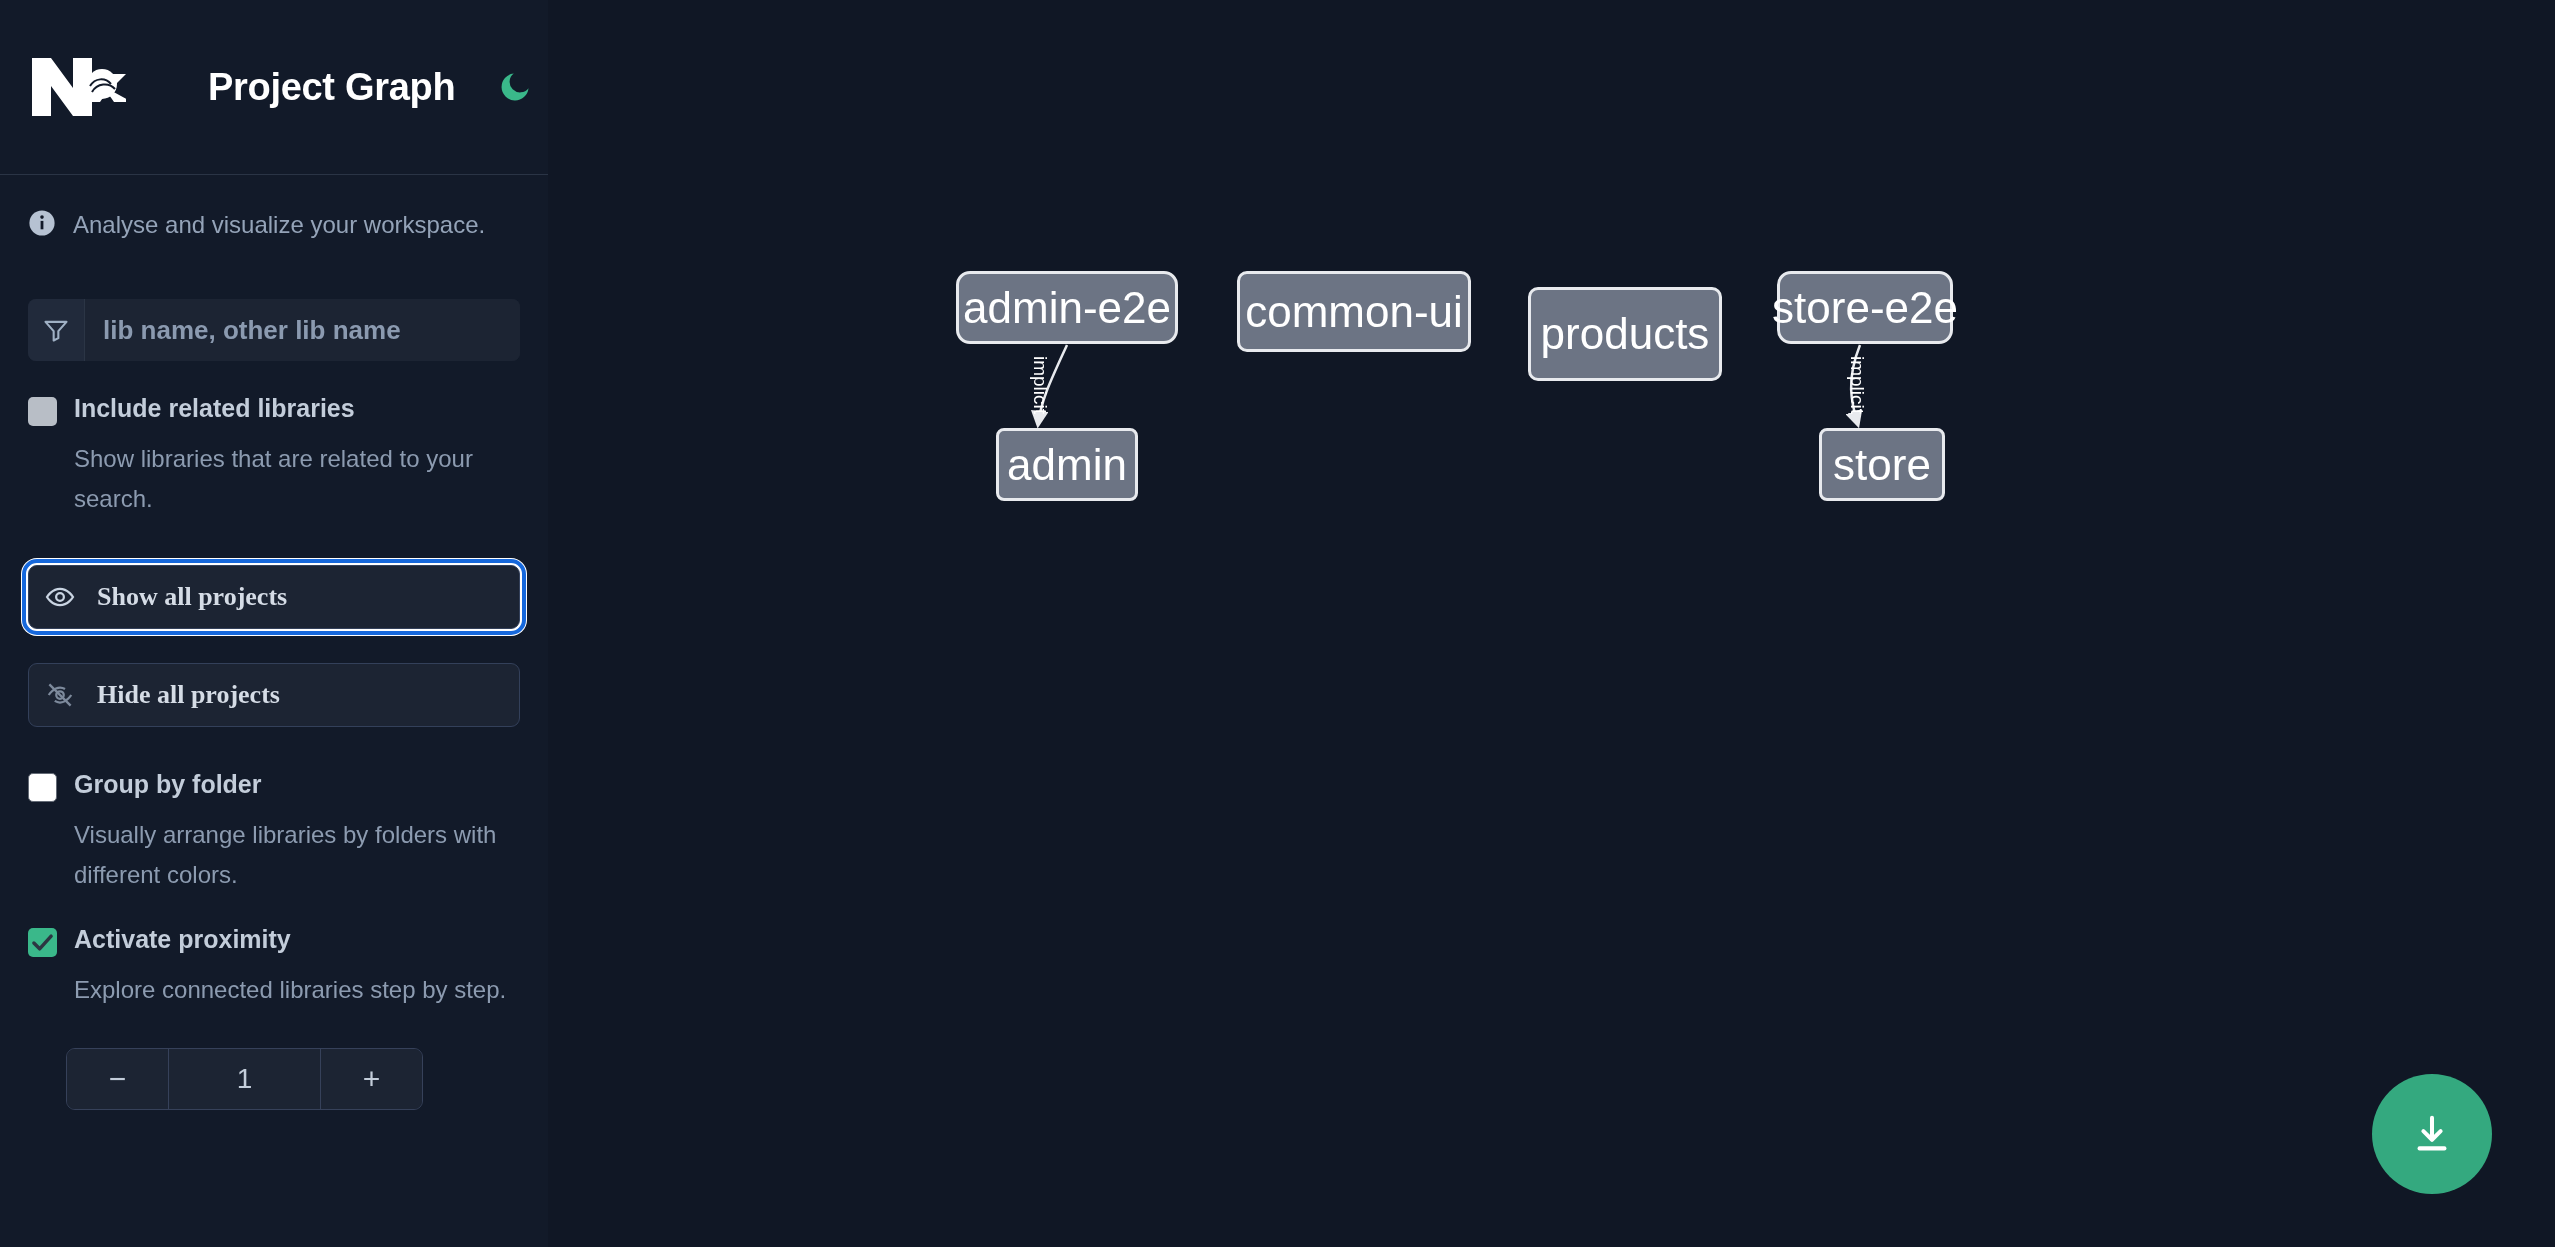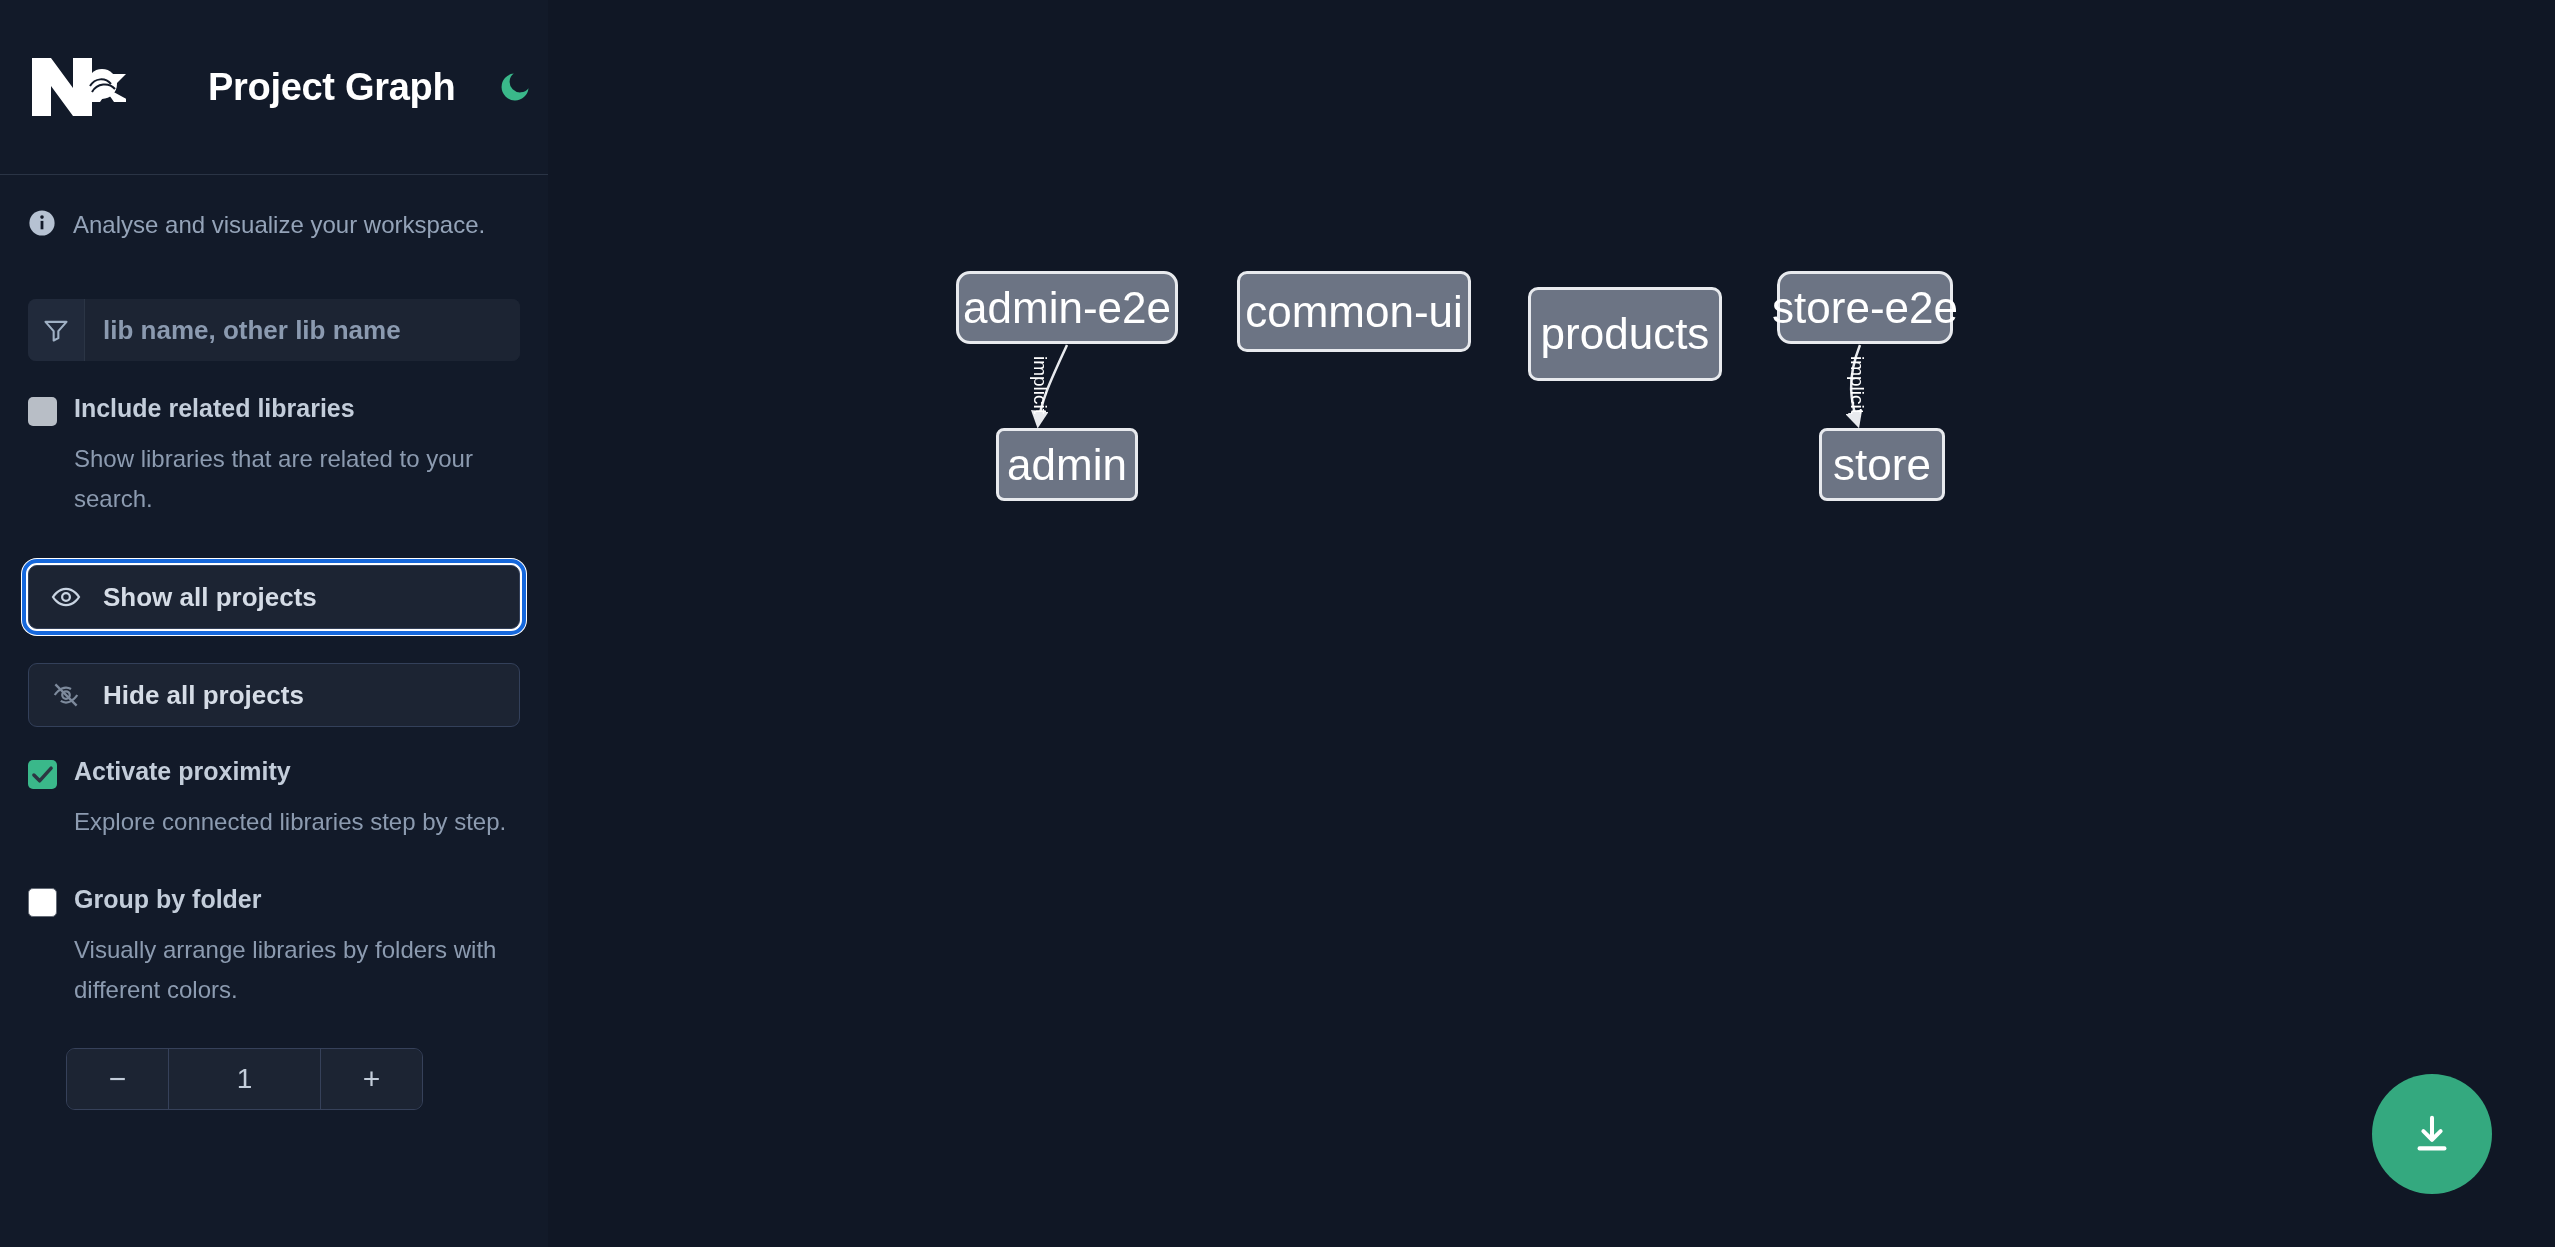--- a/index.html
+++ b/index.html
@@ -95,23 +95,23 @@
   }
 
   .btn {
     display: flex; align-items: center;
     width: 492px; height: 64px;
     background: #1c2433;
     border: 1px solid #33405a;
     border-radius: 9px;
     color: #d5dce6;
     font-size: 26px; font-weight: 700;
-    padding-left: 22px;
+    padding-left: 16px;
     cursor: pointer;
-    font-family: Liberation Sans, sans-serif;
+    font-family: Liberation Serif, serif;
   }
   .btn .bicon { margin-right: 22px; display: flex; }
   .btn-focus {
     outline: 4px solid #1668dc;
     outline-offset: 2px;
     box-shadow: 0 0 0 7px #ffffff;
   }
   .btn-wrap-show { margin-top: 46px; padding-left: 0; }
   .btn-wrap-hide { margin-top: 34px; }
 
@@ -255,41 +255,41 @@
               <svg width="30" height="30" viewBox="0 0 24 24" fill="none" stroke="#7d8a9c" stroke-width="1.8">
                 <path d="M3 12s3.8-6 9-6c1.5 0 2.9.5 4 1.2M21 12s-3.8 6-9 6c-1.6 0-3-.5-4.2-1.3"></path>
                 <circle cx="12" cy="12" r="3"></circle>
                 <path d="M3.5 3.5l17 17"></path>
               </svg>
             </span>
             <span>Hide all projects</span>
           </button>
         </div>
 
+        <div class="opt" style="padding-top:42px">
+          <span class="opt-box">
+            <span class="cb cb-white"></span>
+          </span>
+          <span class="opt-body">
+            <span class="opt-label">Group by folder</span>
+            <div class="opt-desc">Visually arrange libraries by folders with different colors.</div>
+          </span>
+        </div>
+
         <div class="opt" style="padding-top:29px">
           <span class="opt-box">
             <span class="cb cb-green">
               <svg width="23" height="21" viewBox="0 0 20 18" fill="none" stroke="#2c3642" stroke-width="3" stroke-linecap="round" stroke-linejoin="round">
                 <path d="M2.5 9.5l5 5 10-11"></path>
               </svg>
             </span>
           </span>
           <span class="opt-body">
             <span class="opt-label">Activate proximity</span>
             <div class="opt-desc">Explore connected libraries step by step.</div>
-          </span>
-        </div>
-
-        <div class="opt" style="padding-top:42px">
-          <span class="opt-box">
-            <span class="cb cb-white"></span>
-          </span>
-          <span class="opt-body">
-            <span class="opt-label">Group by folder</span>
-            <div class="opt-desc">Visually arrange libraries by folders with different colors.</div>
           </span>
         </div>
 
         <div class="stepper">
           <button class="step-btn">−</button>
           <span class="step-div"></span>
           <span class="step-val">1</span>
           <span class="step-div"></span>
           <button class="step-btn">+</button>
         </div>

